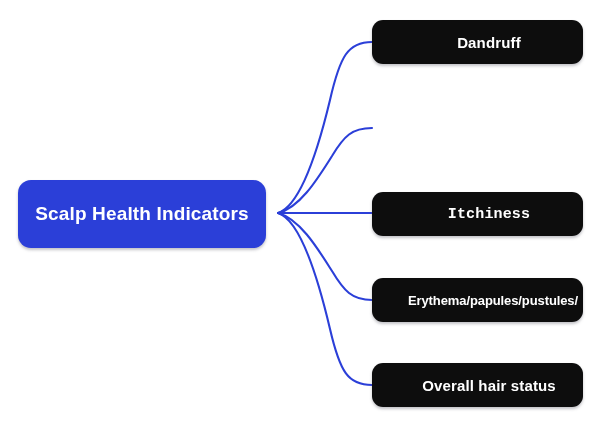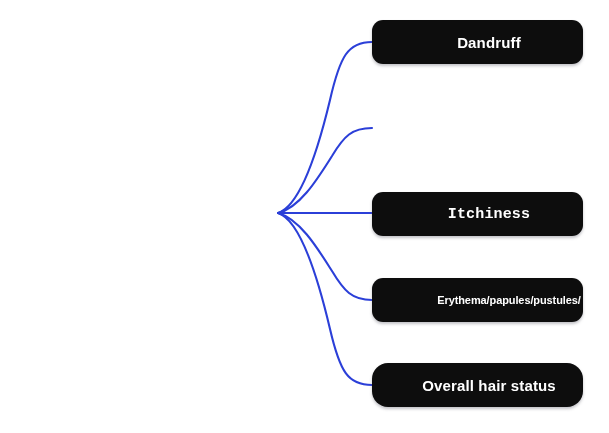--- a/index.html
+++ b/index.html
@@ -54,49 +54,52 @@
     height: 44px;
     background: #0d0d0d;
     font-size: 15px;
     box-shadow: 0 2px 3px rgba(120,120,130,0.45);
     padding-left: 23px;
   }
   .child-0 { top: 20px; }
   .child-1 { top: 106px; }
   .child-2 { top: 192px; font-family: Liberation Mono, monospace; }
   .child-3 { top: 278px; }
-  .child-4 { top: 363px; border-radius: 16px; }
+  .child-4 { top: 363px; }
 
   .node-label {
     display: block;
     white-space: nowrap;
   }
   
   .label-overflow {
     position: relative;
-    left: 20px;
-    font-size: 11px;
+    left: 4px;
+    font-size: 13px;
     letter-spacing: -0.1px;
   }
 </style>
 </head>
 <body>
 
 <div id="canvas">
 
   <svg id="connectors" viewBox="0 0 609 433" xmlns="http://www.w3.org/2000/svg">
     <g fill="none" stroke="#2b3fd8" stroke-width="2.1" stroke-linecap="round">
       <path d="M 278 213 C 300 206 318 150 330 100 C 340 56 348 42 372 42"></path>
       <path d="M 278 213 C 300 208 318 178 332 156 C 344 136 352 128 372 128"></path>
       <path d="M 278 213 L 372 213"></path>
       <path d="M 278 213 C 300 219 318 249 332 271 C 344 291 352 300 372 300"></path>
       <path d="M 278 213 C 300 220 318 278 330 329 C 340 372 348 385 372 385"></path>
     </g>
   </svg>
 
+  <div class="node node-root">
+    <span class="node-label">Scalp Health Indicators</span>
+  </div>
 
   <div class="node node-child child-0">
     <span class="node-label">Dandruff</span>
   </div>
 
 
   <div class="node node-child child-2">
     <span class="node-label">Itchiness</span>
   </div>
 

